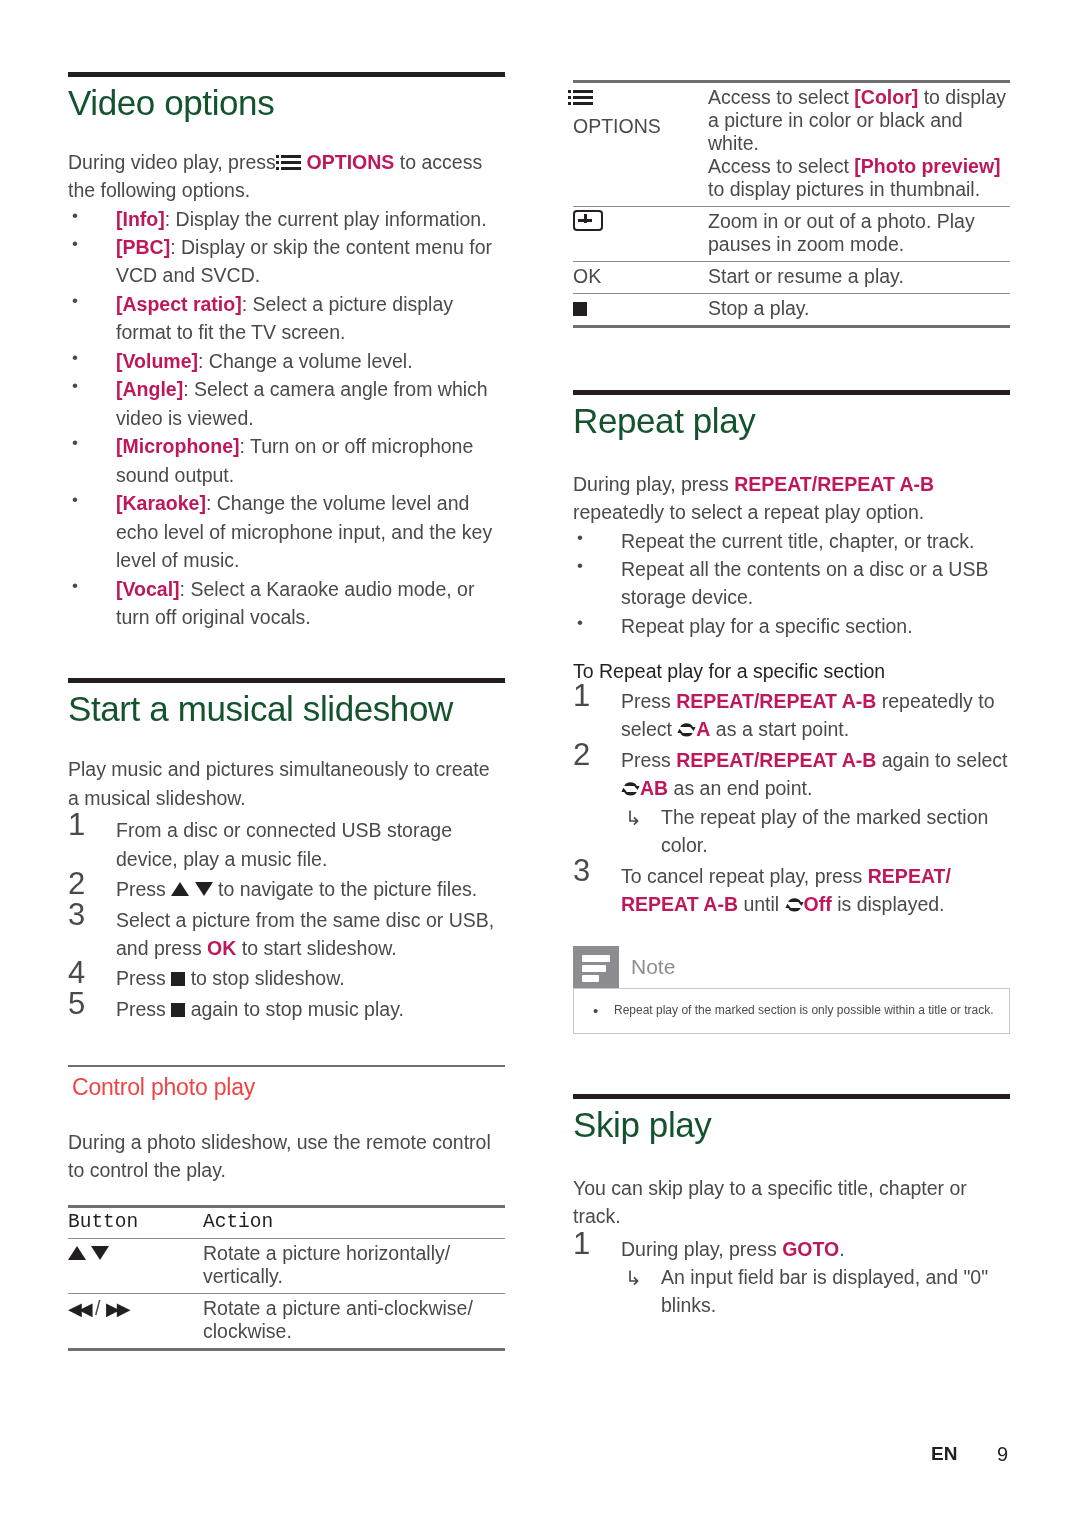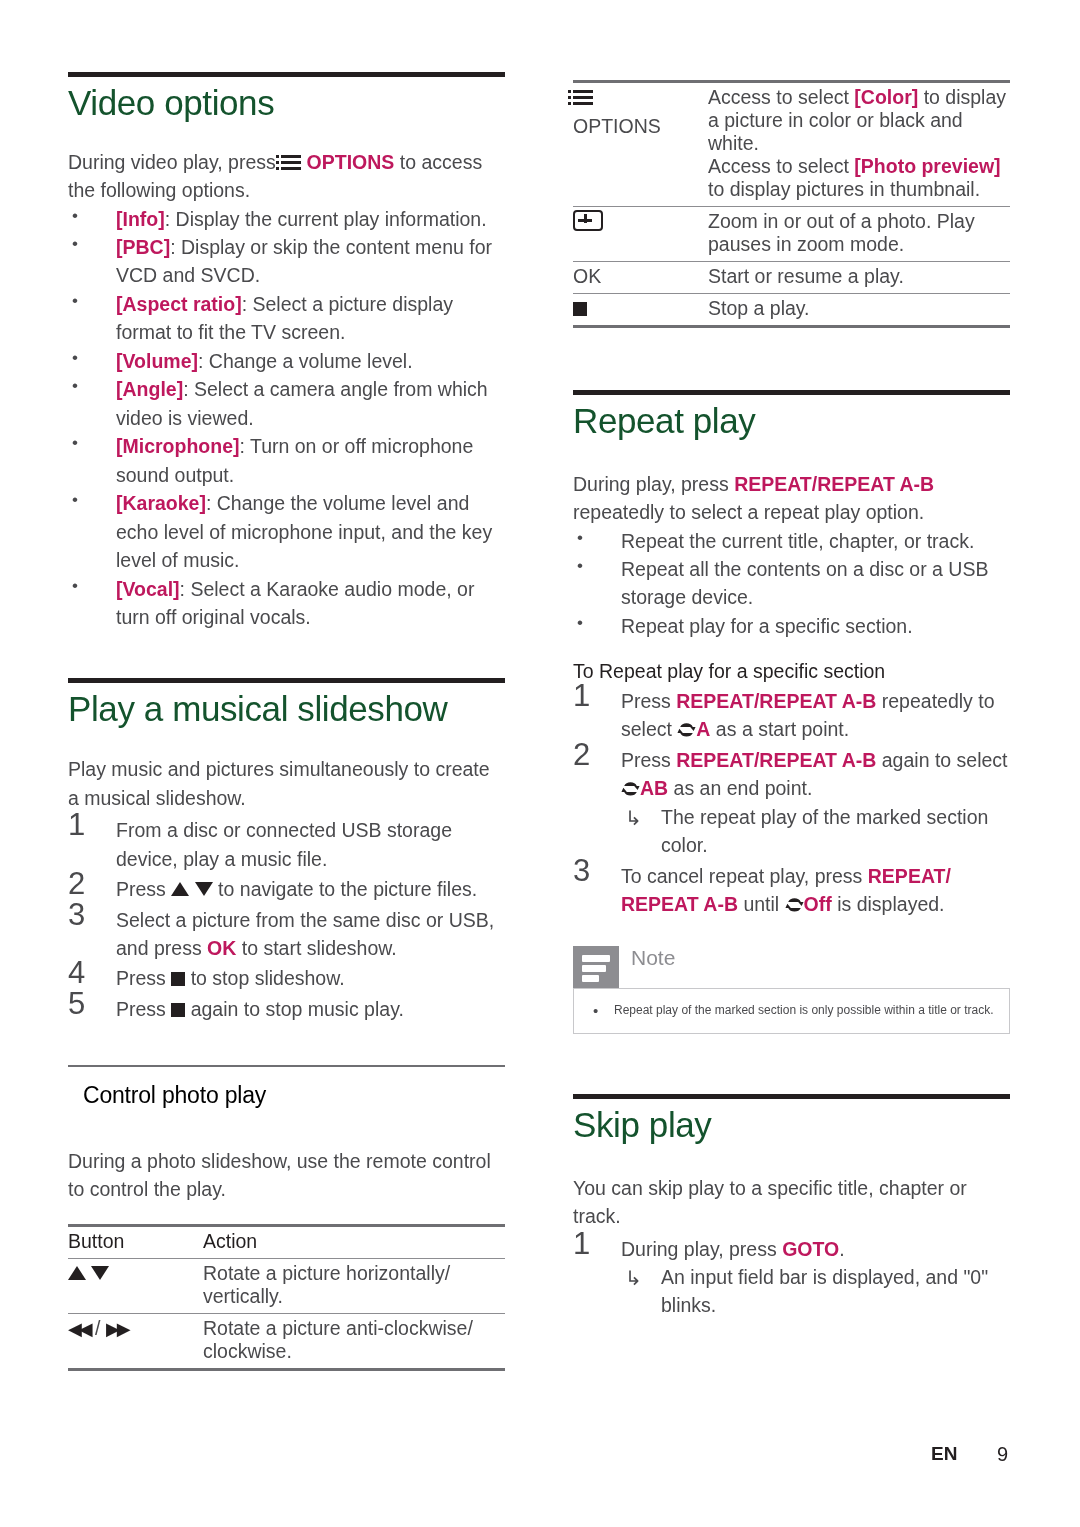--- a/index.html
+++ b/index.html
@@ -45,22 +45,22 @@
     line-height: 1.16;
   }
   .sub-rule {
     height: 2px;
     background: #6f6f73;
     margin: 0 0 7px 0;
   }
   .sub-title {
     font-size: 23px;
     font-weight: 400;
-    color: #000000;
-    margin: 15px;
+    color: #ef4444;
+    margin: 4px;
     letter-spacing: -0.2px;
     line-height: 1.2;
   }
   .mini-title {
     font-size: 19.5px;
     color: #231f20;
     font-weight: 400;
     margin: 0;
     line-height: 1.35;
   }
@@ -142,21 +142,21 @@
     font-size: 19.5px;
     color: #4a4a4d;
   }
   table.kv td, table.kv th {
     vertical-align: top;
     padding: 3px 0 5px 0;
     text-align: left;
     font-weight: 400;
   }
   table.kv td.k, table.kv th.k { width: 127px; padding-right: 8px; }
-  table.kv tr.hdr th { color: #231f20; font-size: 19.5px; }
+  table.kv tr.hdr th { color: #231f20; font-size: 19.5px; font-family: Liberation Mono, monospace; }
 
   .tbl-top    { border-top: 3px solid #6f6f73; }
   .tbl-row    { border-top: 1.6px solid #8d8d91; }
   .tbl-bottom { border-bottom: 3px solid #6f6f73; }
 
   
   .icon-options {
     display: inline-block;
     width: 20px;
     height: 16px;
@@ -240,20 +240,21 @@
     margin-right: 0px;
   }
   .icon-repeat svg { display: block; }
 
   
   .note {
     width: 437px;
   }
   .note-tab {
     display: flex;
+    align-items: center;
     height: 42px;
   }
   .note-badge {
     width: 46px;
     height: 42px;
     background: #8d8d91;
     position: relative;
     flex: 0 0 auto;
   }
   .note-badge i {
@@ -345,21 +346,21 @@
         <li><span class="b">[Microphone]</span><span>: Turn on or off microphone sound output.</span></li>
         <li><span class="b">[Karaoke]</span><span>: Change the volume level and echo level of microphone input, and the key level of music.</span></li>
         <li><span class="b">[Vocal]</span><span>: Select a Karaoke audio mode, or turn off original vocals.</span></li>
       </ul>
     </div>
 
     <div style="height:46px"></div>
 
     <div>
       <div class="sec-rule"></div>
-      <h1 class="sec-title">Play a musical slideshow</h1>
+      <h1 class="sec-title">Start a musical slideshow</h1>
 
       <div style="height:26px"></div>
 
       <p class="body">Play music and pictures simultaneously to create a musical slideshow.</p>
 
       <div style="height:4px"></div>
 
       <ol class="steps">
         <li>
           <span class="num">1</span>

